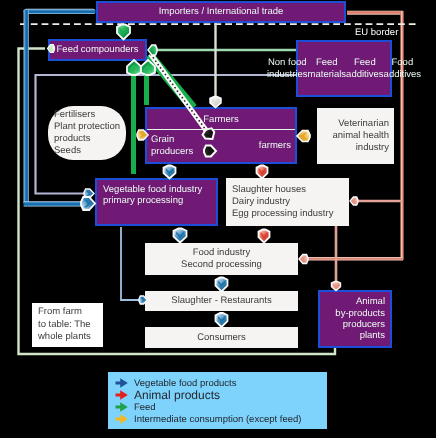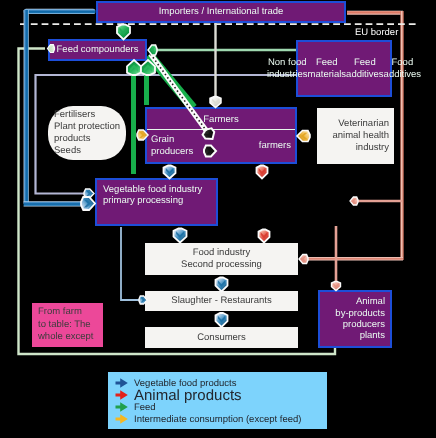--- a/index.html
+++ b/index.html
@@ -144,20 +144,25 @@
     <span>Veterinarian</span>
     <span>animal health</span>
     <span>industry</span>
   </div>
 
   <div class="box gbox" style="left:95px;top:178px;width:123px;height:48px;flex-direction:column;align-items:flex-start;justify-content:flex-start;padding:4px 0 0 6px;">
     <span>Vegetable food industry</span>
     <span>primary processing</span>
   </div>
 
+  <div class="box wbox" style="left:226px;top:178px;width:123px;height:48px;flex-direction:column;align-items:flex-start;justify-content:center;padding-left:6px;">
+    <span>Slaughter houses</span>
+    <span>Dairy industry</span>
+    <span>Egg processing industry</span>
+  </div>
 
   <div class="box wbox" style="left:145px;top:243px;width:153px;height:32px;flex-direction:column;align-items:center;justify-content:center;">
     <span>Food industry</span>
     <span>Second processing</span>
   </div>
 
   <div class="box wbox" style="left:145px;top:291px;width:153px;height:20px;justify-content:center;">
     <span>Slaughter - Restaurants</span>
   </div>
 
@@ -165,43 +170,43 @@
     <span>Consumers</span>
   </div>
 
   <div class="box gbox" style="left:318px;top:290px;width:74px;height:58px;flex-direction:column;align-items:flex-end;justify-content:center;padding-right:5px;">
     <span>Animal</span>
     <span>by-products</span>
     <span>producers</span>
     <span>plants</span>
   </div>
 
-  <div class="box" style="left:32px;top:303px;width:71px;height:44px;background:#ec4899;color:#3c3c3c;
+  <div class="box" style="left:32px;top:303px;width:71px;height:44px;background:#ffffff;color:#3c3c3c;
               font-size:9.5px;display:flex;flex-direction:column;align-items:flex-start;
               justify-content:center;padding-left:6px;z-index:7;line-height:1.32;">
     <span>From farm</span>
     <span>to table: The</span>
-    <span>whole except</span>
+    <span>whole plants</span>
   </div>
 
   <div class="lbl" style="left:355px;top:27px;">EU border</div>
 
   <div class="box" style="left:108px;top:372px;width:219px;height:57px;background:#7dd3fc;z-index:7;
               padding:5px 0 0 7px;box-sizing:border-box;">
     <div style="display:flex;align-items:center;height:12px;">
       <svg width="16" height="12" viewBox="0 0 16 12">
         <path d="M0.5 4.4 L5.2 4.4 L5.2 1.2 L12.8 6 L5.2 10.8 L5.2 7.6 L0.5 7.6 Z" fill="#1f5396"></path>
       </svg>
       <span style="font-size:9.5px;color:#22272e;margin-left:3px;">Vegetable food products</span>
     </div>
     <div style="display:flex;align-items:center;height:12px;">
       <svg width="16" height="12" viewBox="0 0 16 12">
         <path d="M0.5 4.4 L5.2 4.4 L5.2 1.2 L12.8 6 L5.2 10.8 L5.2 7.6 L0.5 7.6 Z" fill="#e32119"></path>
       </svg>
-      <span style="font-size:15px;color:#22272e;margin-left:3px;">Animal products</span>
+      <span style="font-size:12px;color:#22272e;margin-left:3px;">Animal products</span>
     </div>
     <div style="display:flex;align-items:center;height:12px;">
       <svg width="16" height="12" viewBox="0 0 16 12">
         <path d="M0.5 4.4 L5.2 4.4 L5.2 1.2 L12.8 6 L5.2 10.8 L5.2 7.6 L0.5 7.6 Z" fill="#20a04b"></path>
       </svg>
       <span style="font-size:9.5px;color:#22272e;margin-left:3px;">Feed</span>
     </div>
     <div style="display:flex;align-items:center;height:12px;">
       <svg width="16" height="12" viewBox="0 0 16 12">
         <path d="M0.5 4.4 L5.2 4.4 L5.2 1.2 L12.8 6 L5.2 10.8 L5.2 7.6 L0.5 7.6 Z" fill="#f5b721"></path>

